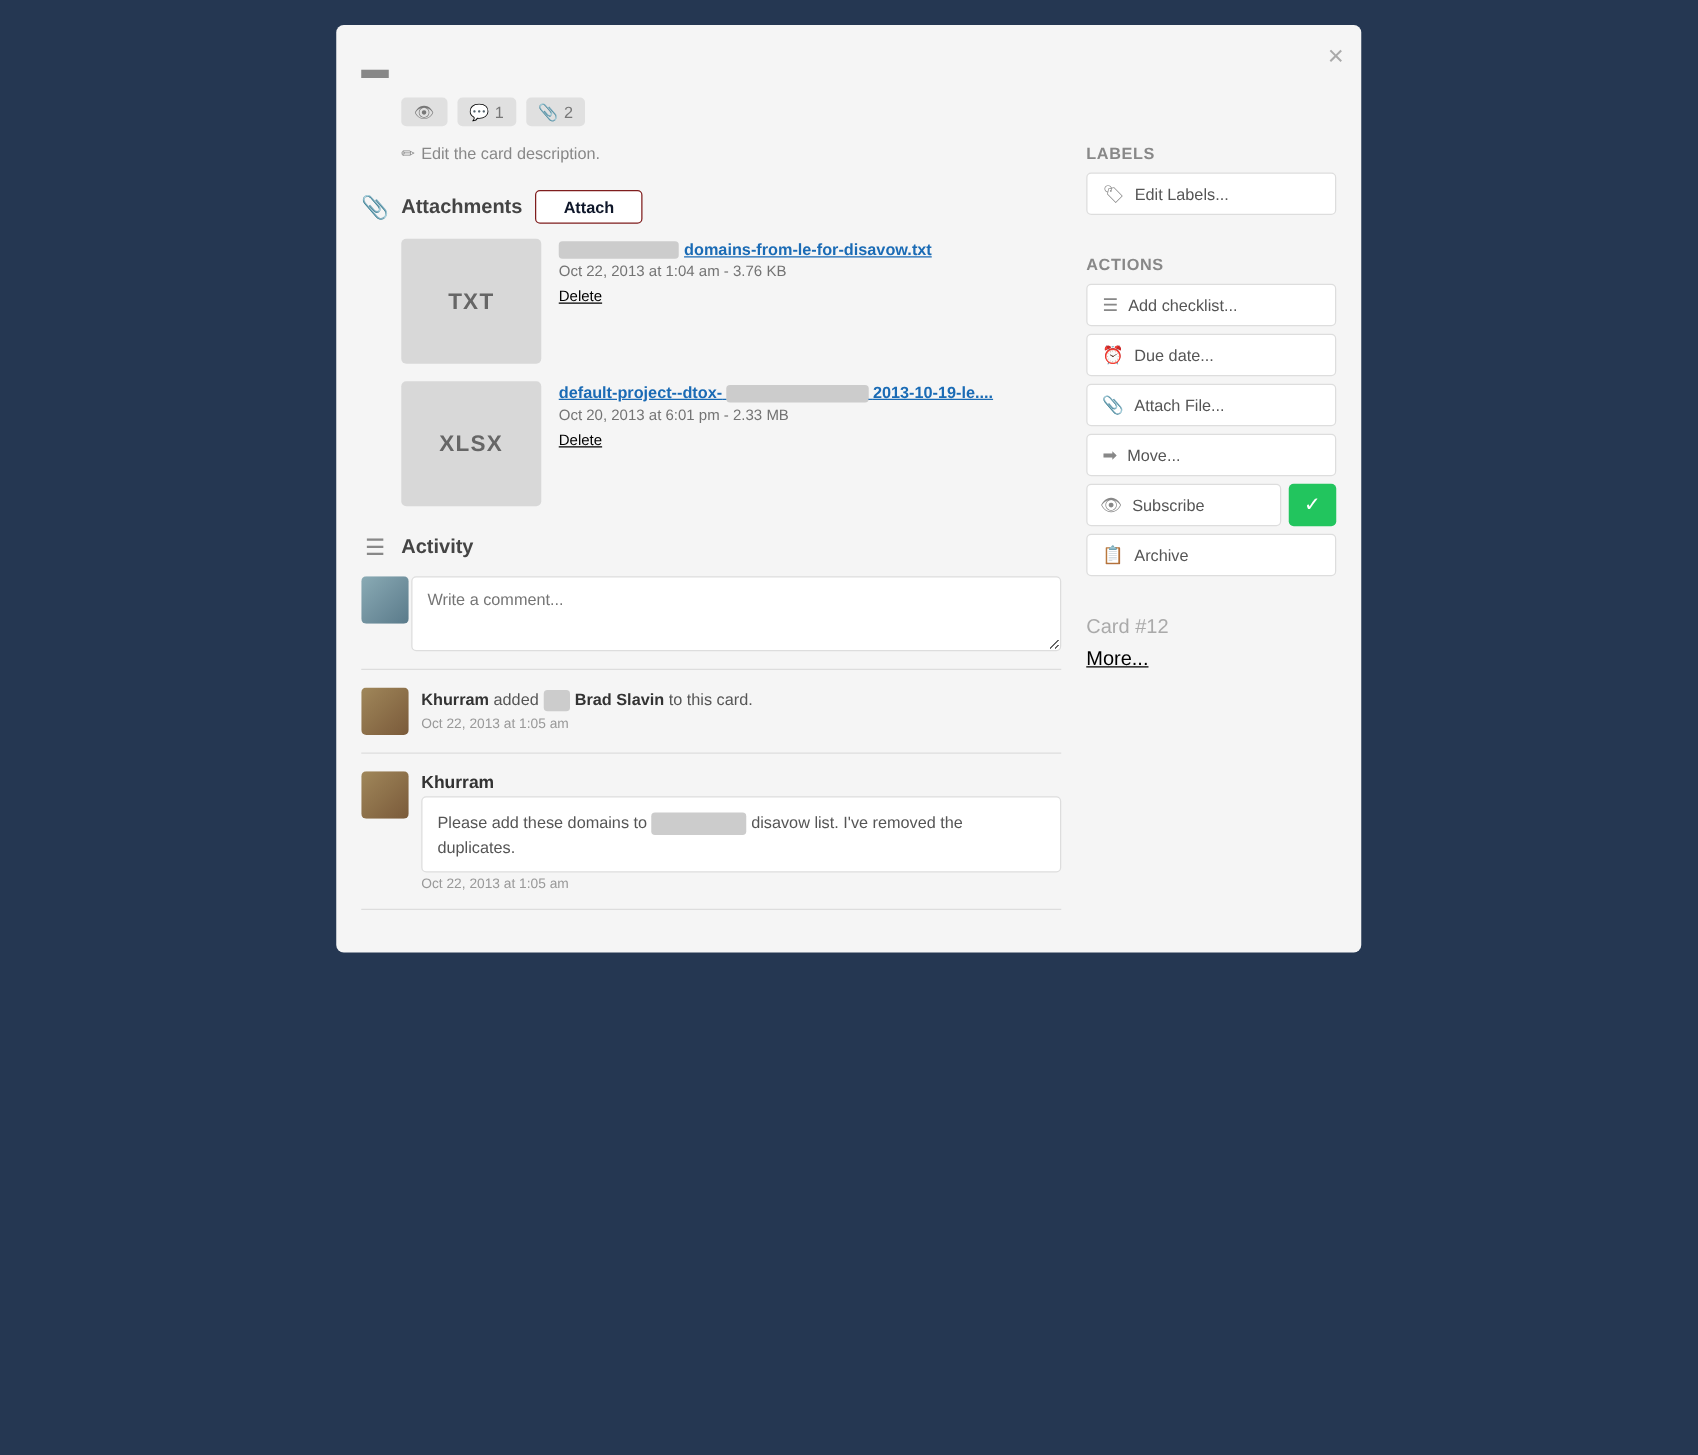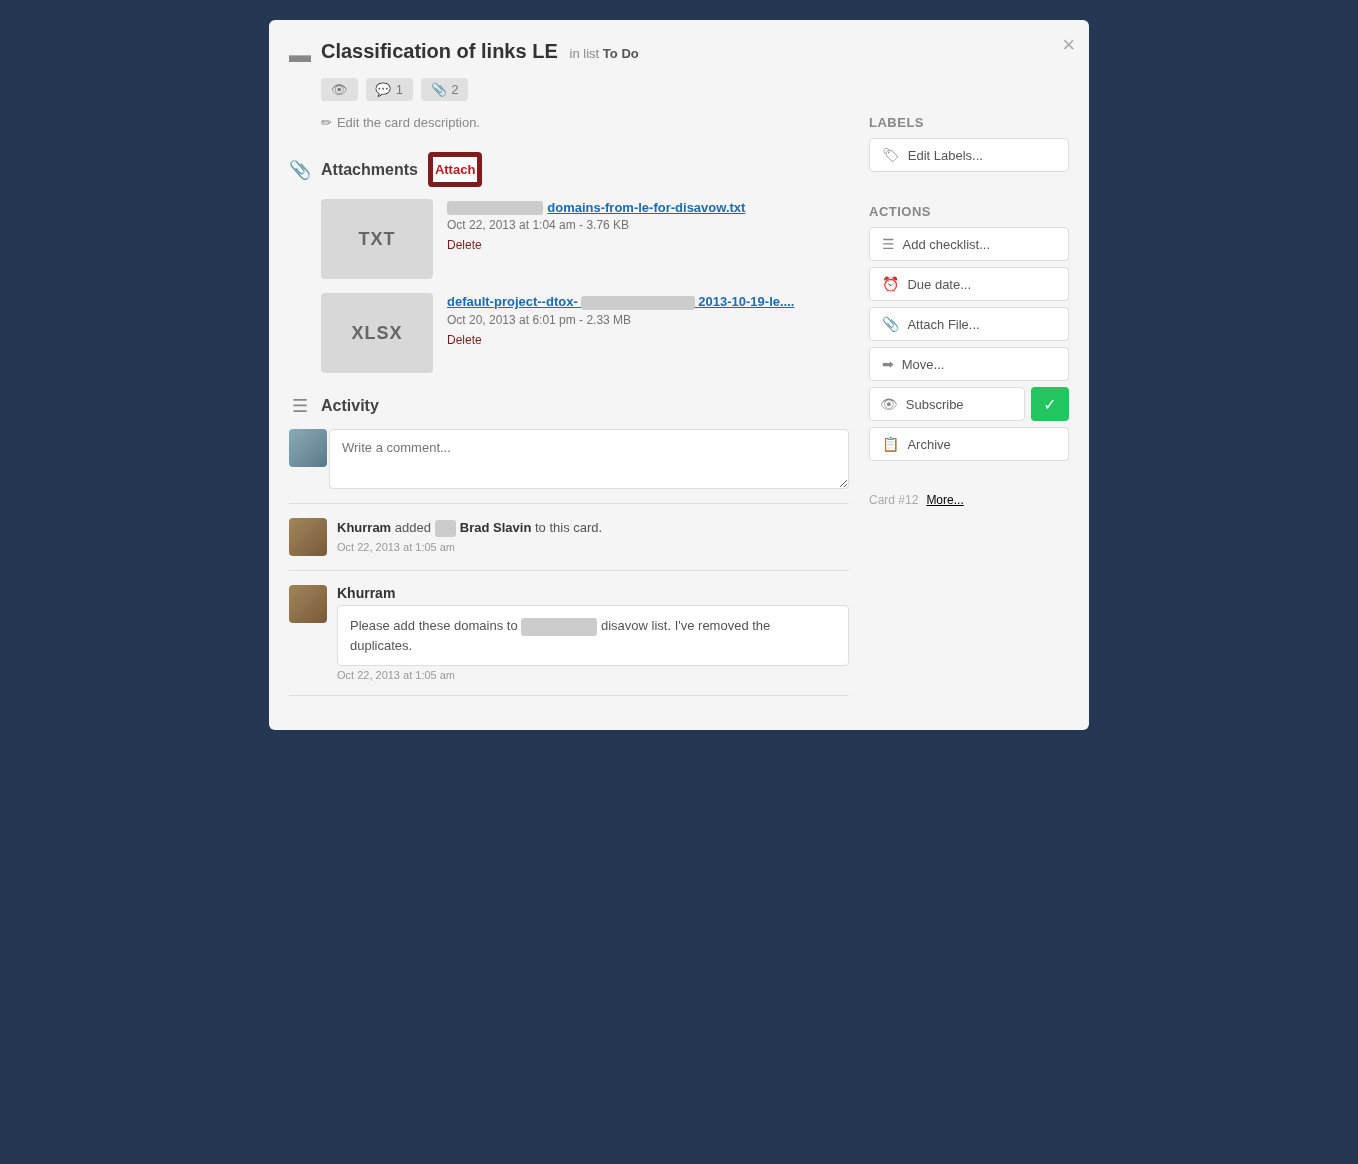--- a/index.html
+++ b/index.html
@@ -123,37 +123,37 @@
       text-align: center;
     }
     .section-title {
       font-size: 16px;
       font-weight: bold;
       color: #444;
       text-align: center;
     }
     .attach-btn {
       background: #fff;
-      border: 5px solid #7f1d1d;
-      border-radius: 4px;
-      padding: 5px 2px;
-      font-size: 13px;
-      cursor: pointer;
-      color: #b91c1c;
+      border: 1px solid #7f1d1d;
+      border-radius: 4px;
+      padding: 5px 22px;
+      font-size: 13px;
+      cursor: pointer;
+      color: #0f172a;
       font-weight: 600;
     }
     .attachment-item {
       display: flex;
       gap: 14px;
       margin-bottom: 14px;
       margin-left: 32px;
     }
     .attachment-thumb {
       width: 112px;
-      height: 80px;
+      height: 100px;
       background: #d8d8d8;
       border-radius: 4px;
       display: flex;
       align-items: center;
       justify-content: center;
       font-size: 18px;
       font-weight: bold;
       color: #666;
       letter-spacing: 1px;
       flex-shrink: 0;
@@ -165,21 +165,22 @@
       text-decoration: underline;
       font-size: 13px;
     }
     .attachment-meta {
       font-size: 12px;
       color: #737373;
       margin-top: 3px;
       margin-bottom: 4px;
     }
     .attachment-delete {
-      color: #7f1d1d;
+      color: #000000;
+      text-decoration: underline;
       font-size: 12px;
       cursor: pointer;
       background: none;
       border: none;
       padding: 0;
     }
     .activity-section { margin-bottom: 14px; }
     .comment-row {
       display: flex;
       gap: 2px;
@@ -331,25 +332,26 @@
       border-radius: 4px;
       width: 38px;
       display: flex;
       align-items: center;
       justify-content: center;
       cursor: pointer;
       color: #fff;
       font-size: 16px;
     }
     .card-footer {
-      font-size: 12px;
+      font-size: 16px;
       color: #aaa;
       display: flex;
       gap: 8px;
       margin-top: 8px;
+      flex-direction: column;
     }
     .card-footer a {
       color: #000000;
       text-decoration: underline;
       cursor: pointer;
     }
     .blurred-text {
       display: inline-block;
       background: #ccc;
       color: transparent;
@@ -371,27 +373,20 @@
     }
   </style>
 </head>
 <body>
 
 <div class="overlay">
   <div class="modal">
 
     <div class="modal-header">
       <span class="modal-header-icon">▬</span>
-      <div class="modal-title-block">
-        <span class="modal-title">Classification of links LE</span>
-        <span class="modal-subtitle">
-          <span>in list</span>
-          <strong>To Do</strong>
-        </span>
-      </div>
       <button class="close-btn">×</button>
     </div>
 
     <div class="meta-row">
       <div class="meta-badge">
         <span>👁</span>
       </div>
       <div class="meta-badge">
         <span>💬</span>
         <span>1</span>

